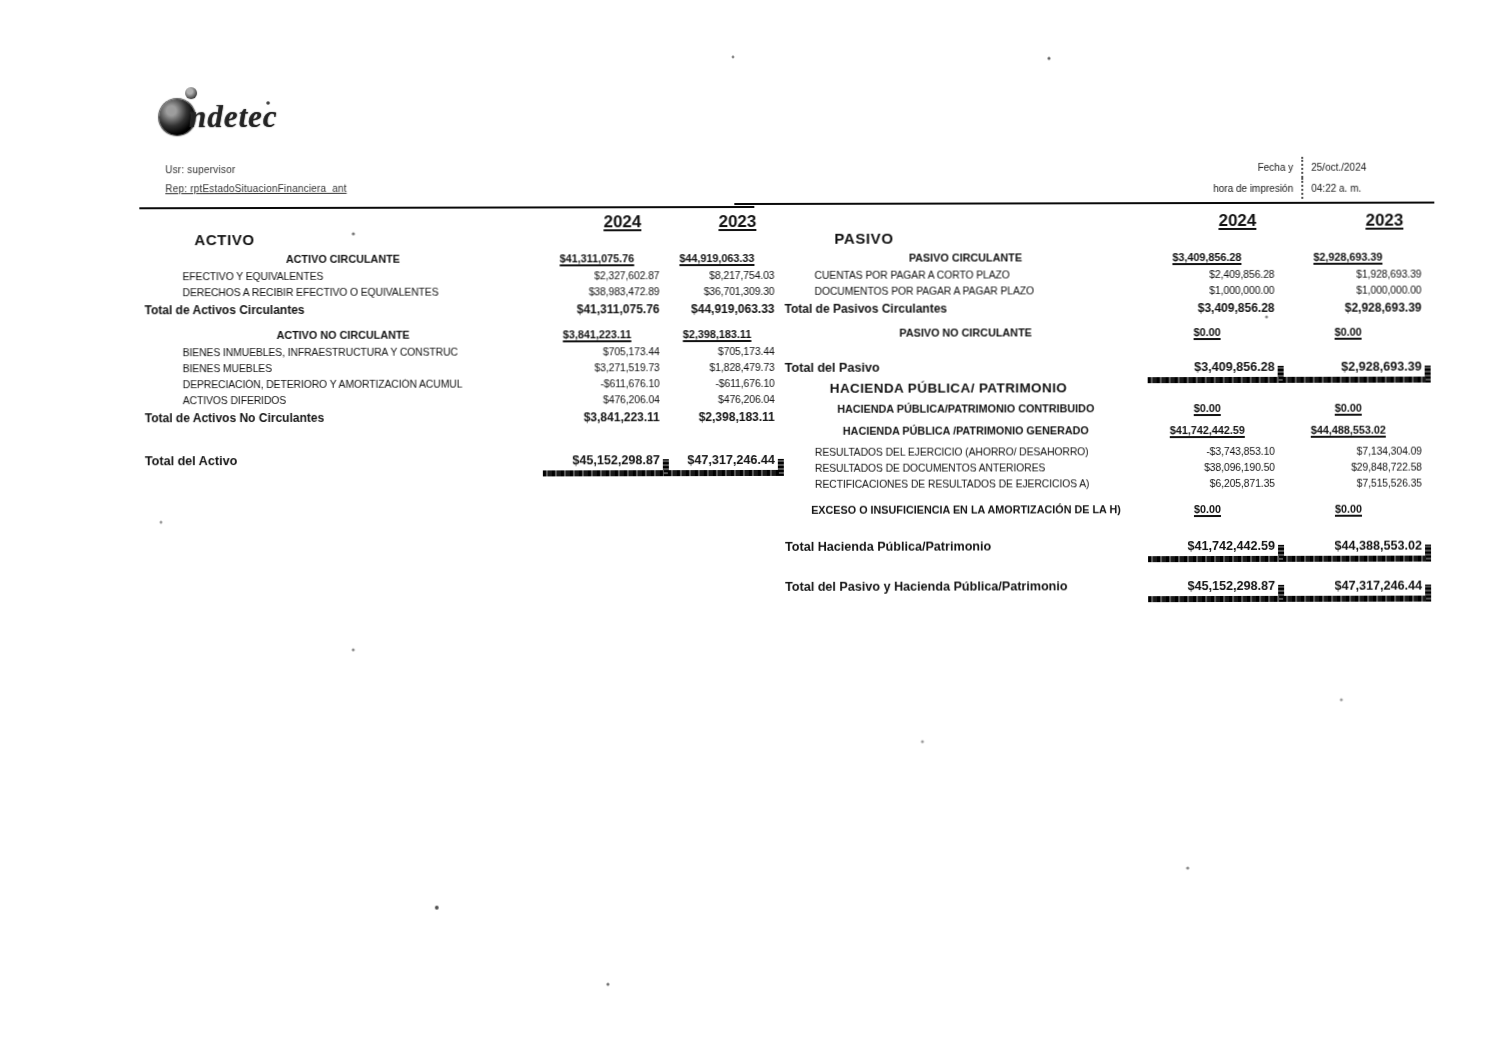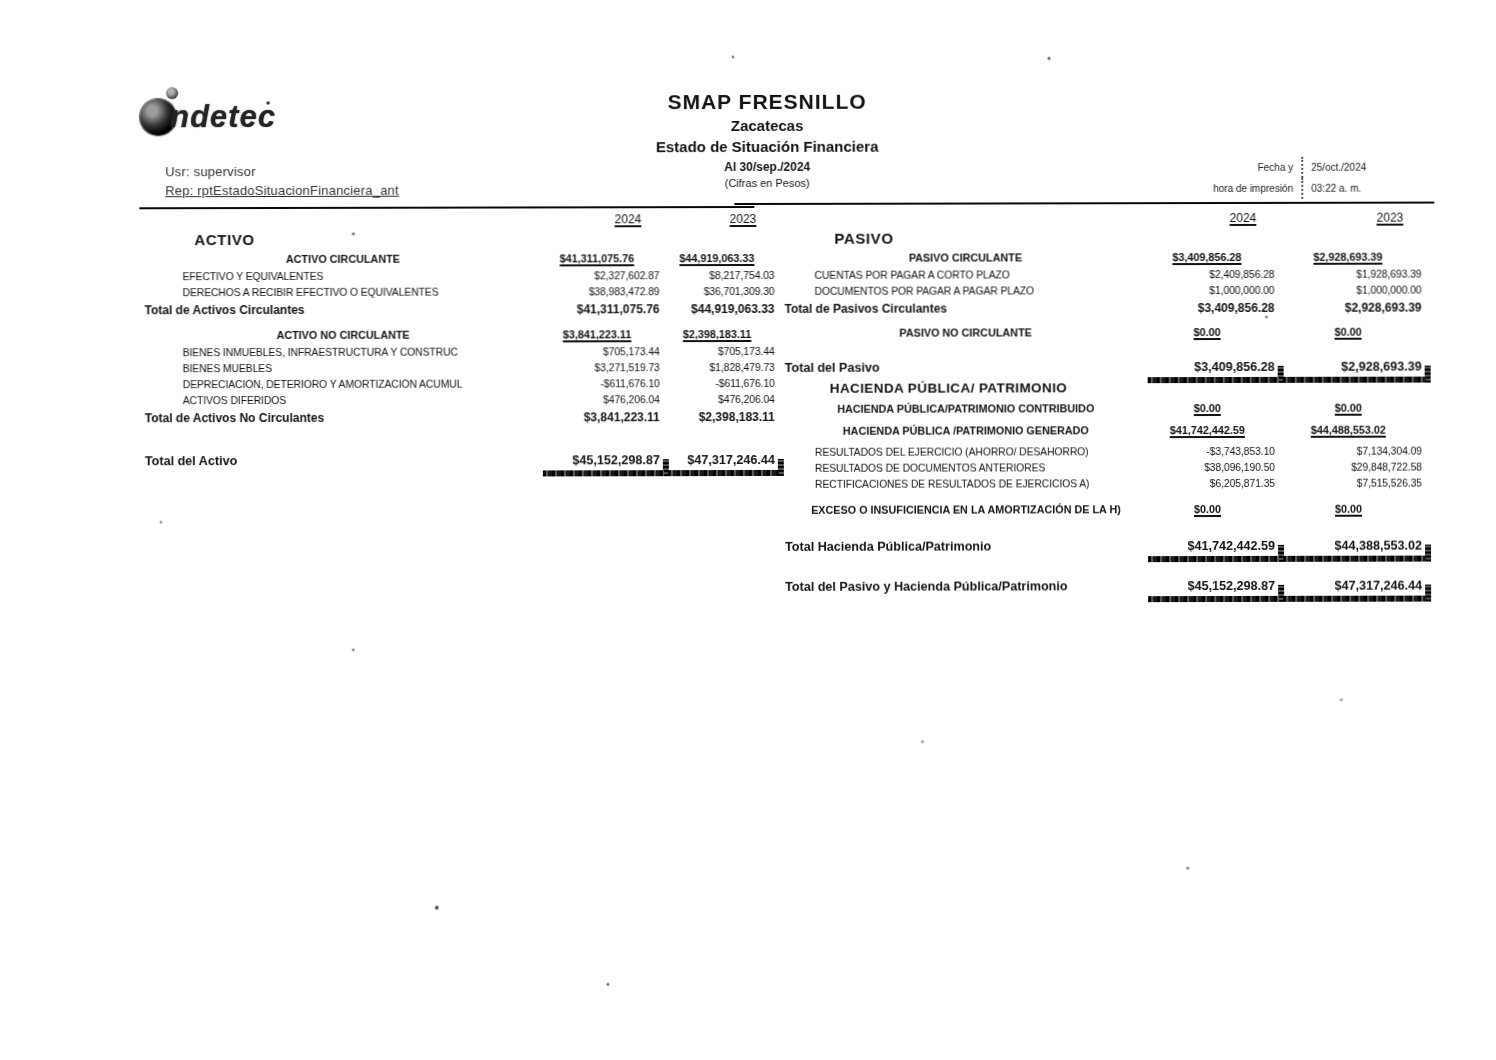--- a/index.html
+++ b/index.html
@@ -6,33 +6,33 @@
   .page{
     position:relative;width:1496px;height:1060px;background:#fff;overflow:hidden;
     font-family:"Liberation Sans",sans-serif;color:#1e1e1e;
   }
   .scan{
     position:absolute;inset:0;
     transform:rotate(-0.12deg);
     filter:blur(0.32px) contrast(1.12) grayscale(0.95);
   }
   
-  .logo{position:absolute;left:141px;top:98px;display:flex;align-items:center;}
+  .logo{position:absolute;left:160px;top:98px;display:flex;align-items:center;font-family:Liberation Serif, serif;}
   .logo-globe{
     display:inline-block;width:36px;height:36px;border-radius:50%;
     background:radial-gradient(circle at 34% 32%,#9a9a9a 0 14%,#3a3a3a 45%,#050505 75%);
     box-shadow:0 0 1px 1px #444;
   }
   .logo-dot{position:absolute;left:26px;top:-12px;width:12px;height:12px;border-radius:50%;
     background:radial-gradient(circle at 40% 35%,#aaa 0 25%,#333 80%);}
   .logo-text{
     font-weight:bold;font-style:italic;font-size:31px;letter-spacing:1px;color:#2d2d2d;
     margin-left:-6px;text-shadow:0 0 1.2px #555;
   }
-  .meta{position:absolute;font-size:13px;color:#3a3a3a;letter-spacing:0.2px;}
+  .meta{position:absolute;font-size:10px;color:#3a3a3a;letter-spacing:0.2px;}
   .meta.usr{left:166px;top:163px;}
   .meta.rep{left:166px;top:182px;text-decoration:underline;}
   .center-head{position:absolute;left:768px;top:90px;transform:translateX(-50%);text-align:center;white-space:nowrap;}
   .ch-company{font-size:21px;font-weight:bold;letter-spacing:1px;}
   .ch-state{font-size:15px;font-weight:bold;margin-top:3px;}
   .ch-title{font-size:15px;font-weight:bold;margin-top:4px;}
   .ch-period{font-size:12px;font-weight:bold;margin-top:5px;}
   .ch-cifras{font-size:11px;margin-top:3px;}
   .fecha-block{position:absolute;left:1190px;top:158px;font-size:10px;color:#2a2a2a;}
   .fecha-row{display:grid;grid-template-columns:112px 95px;column-height:18px;}
@@ -47,21 +47,21 @@
   .tbl-right{left:785px;top:212px;width:637px;}
   .r{display:grid;align-items:baseline;}
   .tbl-left .r{grid-template-columns:390px 125px 115px;}
   .tbl-right .r{grid-template-columns:355px 135px 147px;}
   .num{text-align:right;white-space:nowrap;}
   .lbl{white-space:nowrap;overflow:hidden;}
   .i1{padding-left:7px;}
   .i2{padding-left:38px;}
   .tbl-right .i2{padding-left:30px;}
   .colhead-row{height:18px;}
-  .colhead{font-size:12px;font-weight:normal;text-decoration:underline;text-decoration-thickness:1.6px;text-underline-offset:2px;padding-right:18px;}
+  .colhead{font-size:17px;font-weight:bold;text-decoration:underline;text-decoration-thickness:1.6px;text-underline-offset:2px;padding-right:18px;}
   .big-title{font-size:15px;font-weight:bold;letter-spacing:0.6px;height:22px;padding-left:50px;}
   .mid-title{font-size:13.5px;font-weight:bold;letter-spacing:0.4px;height:20px;padding-left:45px;}
   .det{height:16px;font-size:10.4px;letter-spacing:-0.1px;}
   .sec{height:18px;font-weight:bold;font-size:10.8px;}
   .sec .lbl,.sec .num{
     text-decoration:underline;text-decoration-thickness:1.8px;text-underline-offset:2px;text-align:center;
   }
   .tot{height:19px;font-weight:bold;font-size:12px;}
   .grand{height:20px;font-weight:bold;font-size:12.6px;}
   .grand .num{position:relative;}
@@ -89,36 +89,29 @@
   <div class="speck"></div>
 
   <div class="logo">
     <span class="logo-globe"></span>
     <span class="logo-dot"></span>
     <span class="logo-text">ndetec</span>
   </div>
   <div class="meta usr">Usr: supervisor</div>
   <div class="meta rep">Rep: rptEstadoSituacionFinanciera_ant</div>
 
-  <div class="center-head">
-    <div class="ch-company">SMAP FRESNILLO</div>
-    <div class="ch-state">Zacatecas</div>
-    <div class="ch-title">Estado de Situación Financiera</div>
-    <div class="ch-period">Al 30/sep./2024</div>
-    <div class="ch-cifras">(Cifras en Pesos)</div>
-  </div>
 
   <div class="fecha-block">
     <div class="fecha-row">
       <div class="f-lbl">Fecha y</div>
       <div class="f-val">25/oct./2024</div>
     </div>
     <div class="fecha-row">
       <div class="f-lbl">hora de impresión</div>
-      <div class="f-val">03:22 a. m.</div>
+      <div class="f-val">04:22 a. m.</div>
     </div>
   </div>
 
   <div class="rule rule-left"></div>
   <div class="rule rule-right"></div>
 
   <section class="tbl tbl-left">
     <div class="r colhead-row">
       <span class="lbl"></span>
       <span class="num colhead">2024</span>

